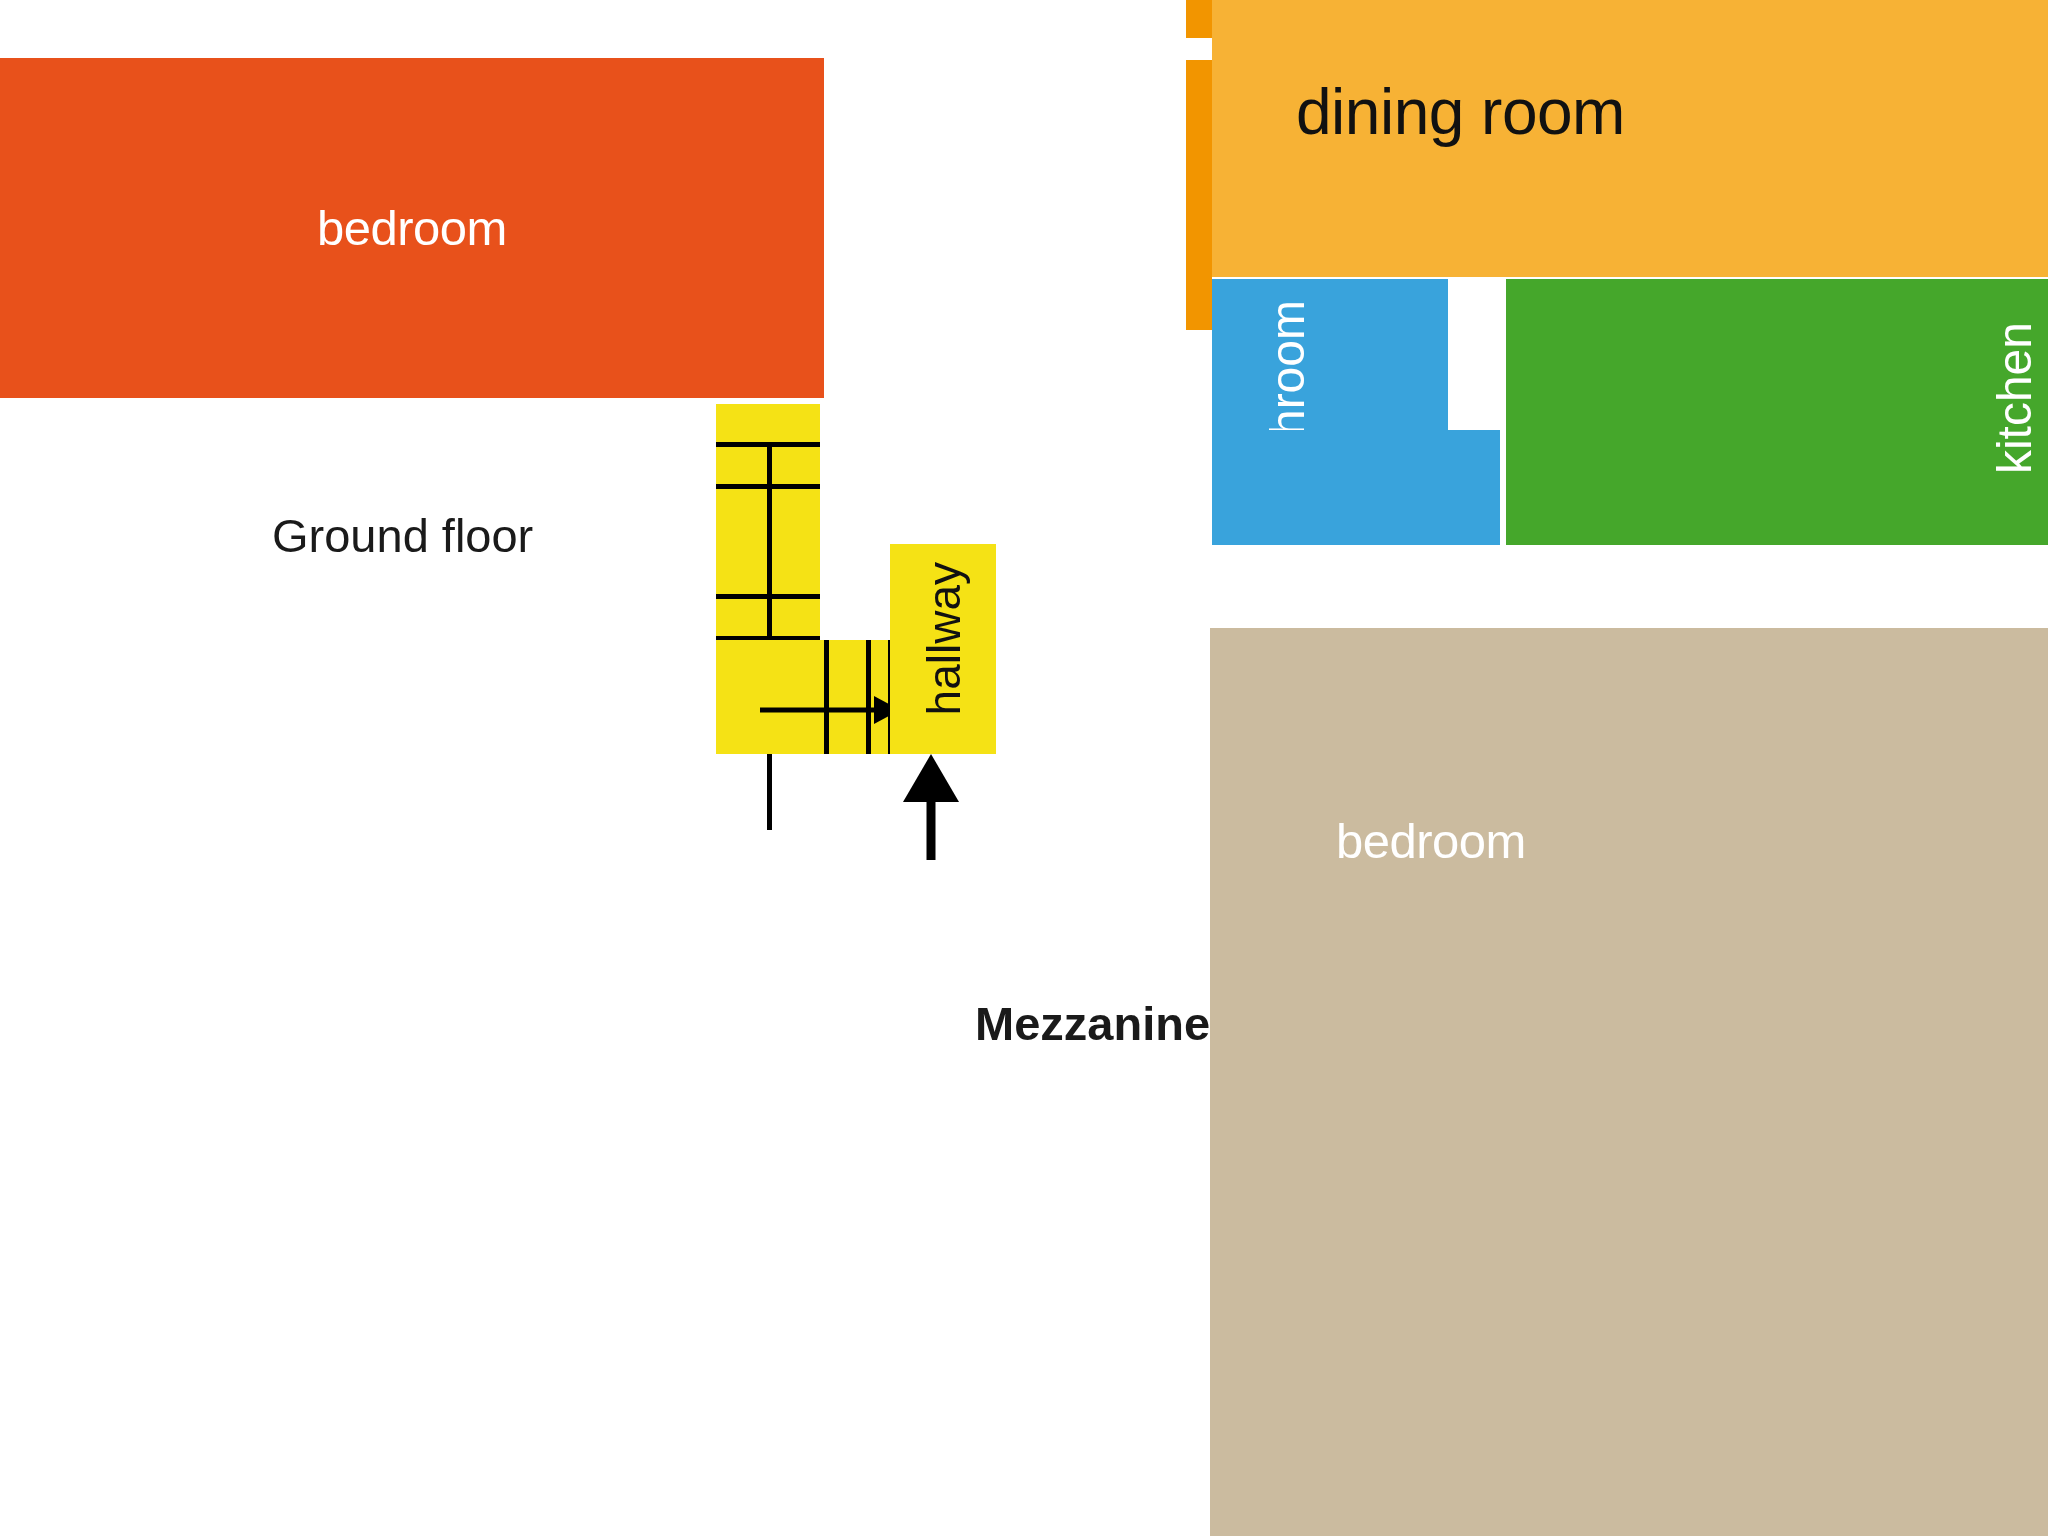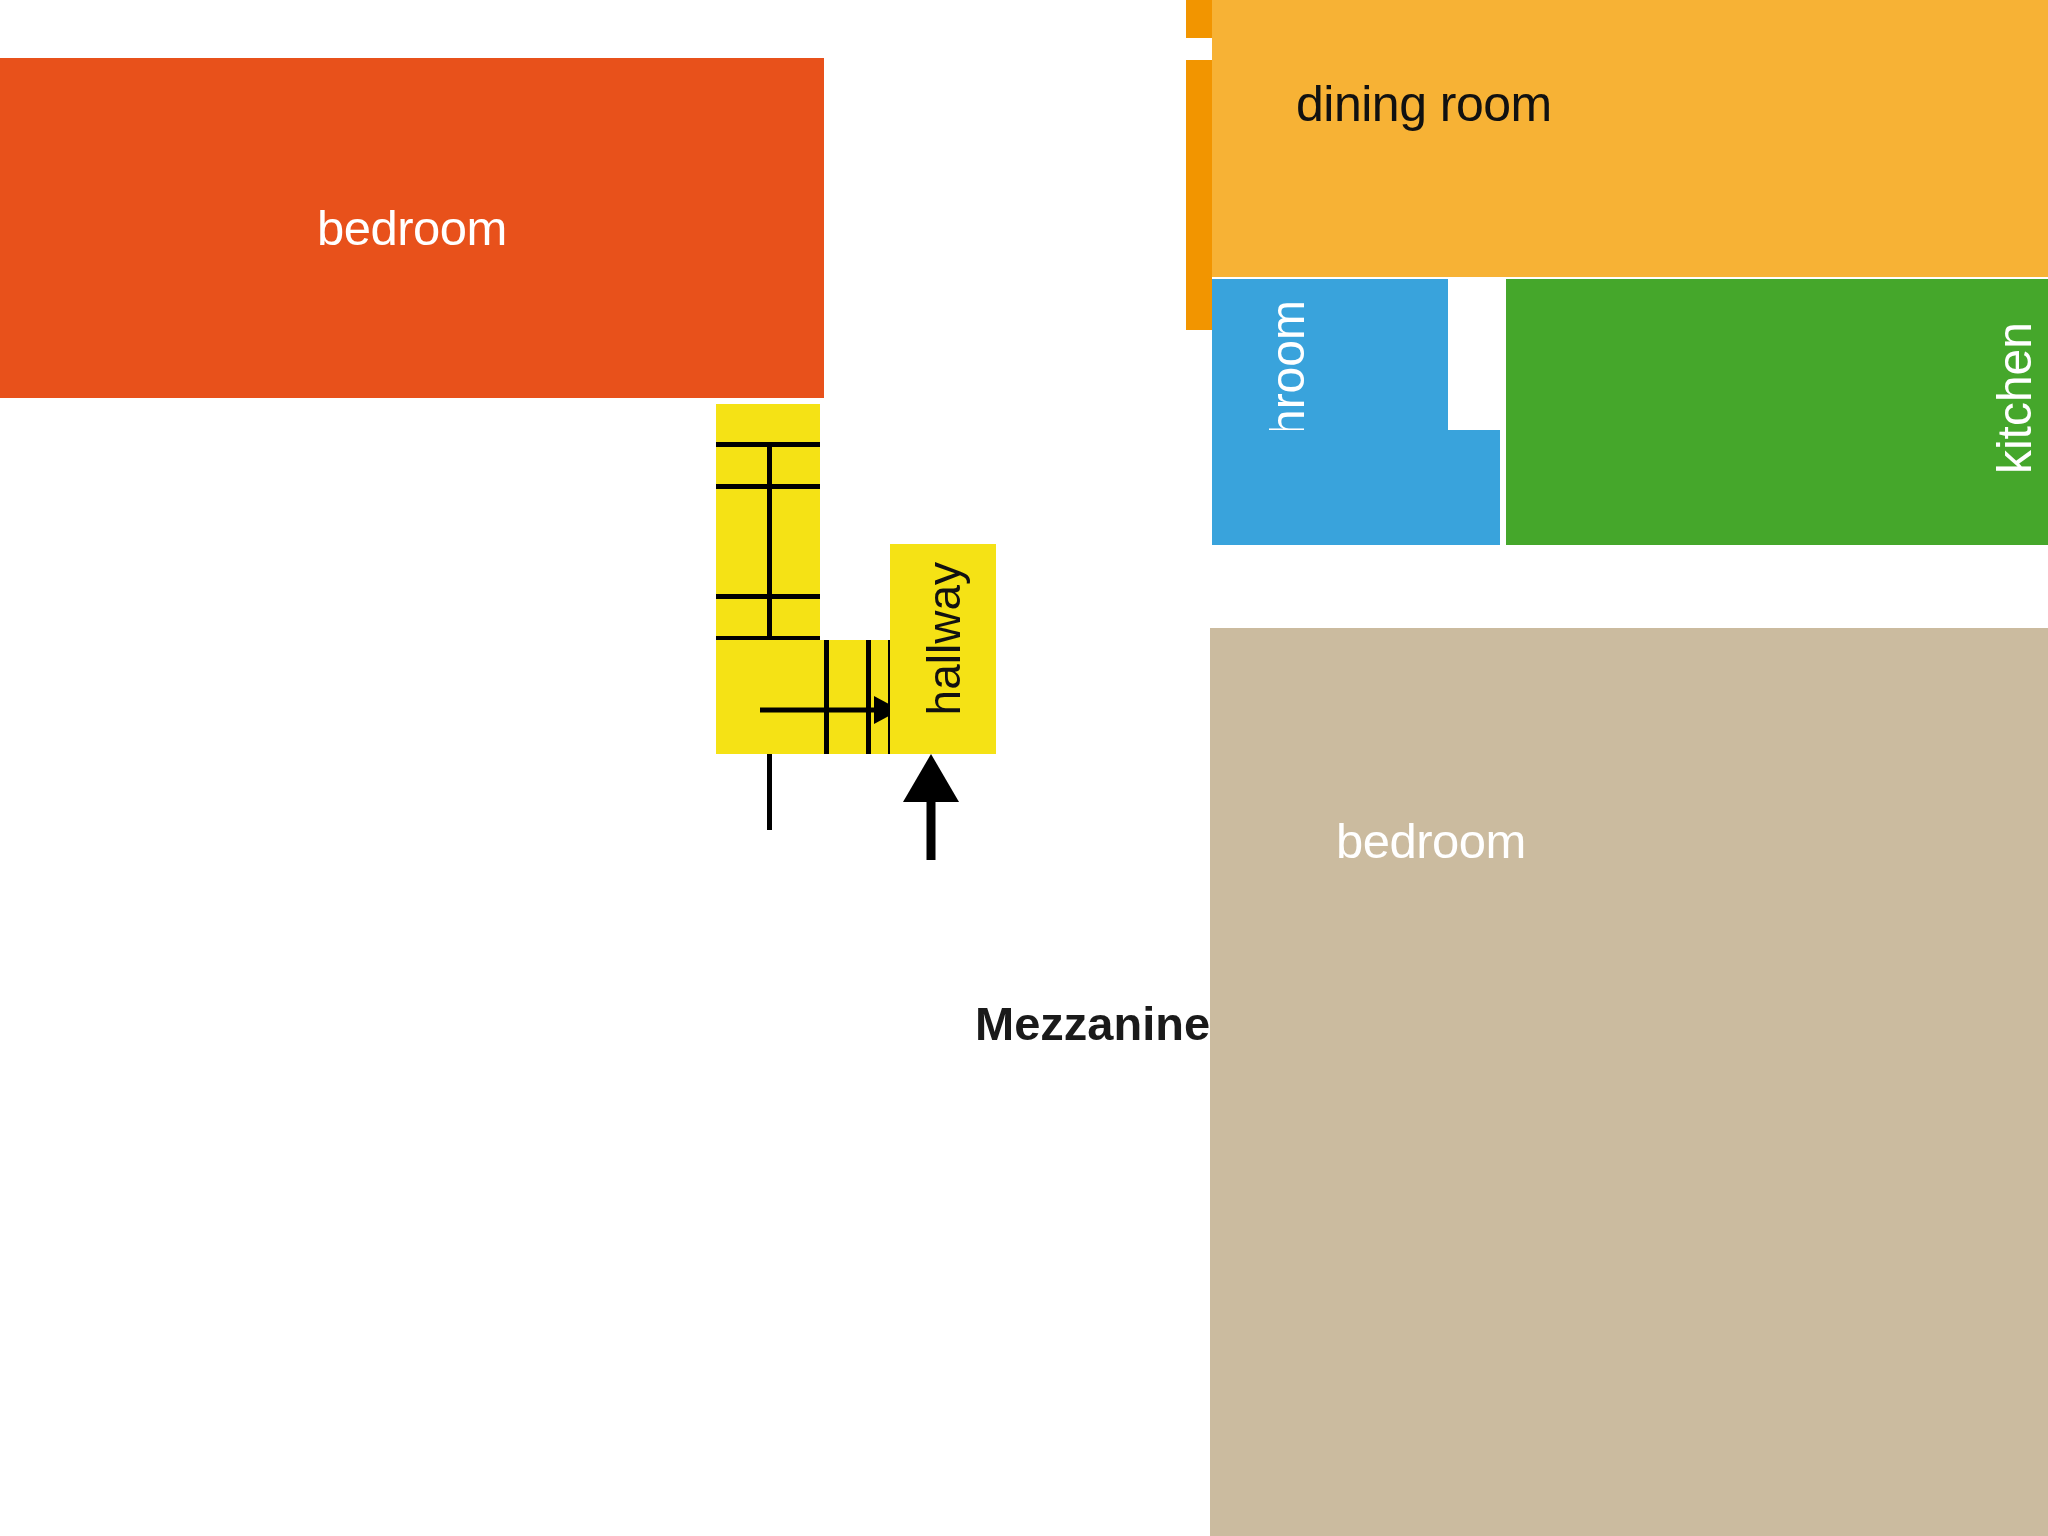--- a/index.html
+++ b/index.html
@@ -83,21 +83,21 @@
   }
 
   #dining-room {
     left: 1212px;
     top: 0px;
     width: 836px;
     height: 277px;
   }
   #dining-room .room-label {
     color: #111111;
-    font-size: 50px;
+    font-size: 64px;
     left: 84px;
     top: 75px;
   }
 
   #bathroom {
     left: 1212px;
     top: 279px;
     width: 236px;
     height: 266px;
   }
@@ -256,19 +256,20 @@
 
   <div class="room" id="hallway" style="background:#F5E215;">
     <span class="vertical-label">hallway</span>
   </div>
 
   <svg id="entry-arrow" viewBox="0 0 56 106" xmlns="http://www.w3.org/2000/svg">
     <line x1="28" y1="106" x2="28" y2="40" stroke="#000000" stroke-width="9"></line>
     <polygon points="28,0 56,48 0,48" fill="#000000"></polygon>
   </svg>
 
+  <div class="floor-label" id="ground-floor-label">Ground floor</div>
   <div class="floor-label" id="mezzanine-label">Mezzanine</div>
 
   <div class="room" id="bedroom-mezzanine" style="background:#CBBB9F;">
     <span class="room-label">bedroom</span>
   </div>
 
 </div>
 
 </body></html>

